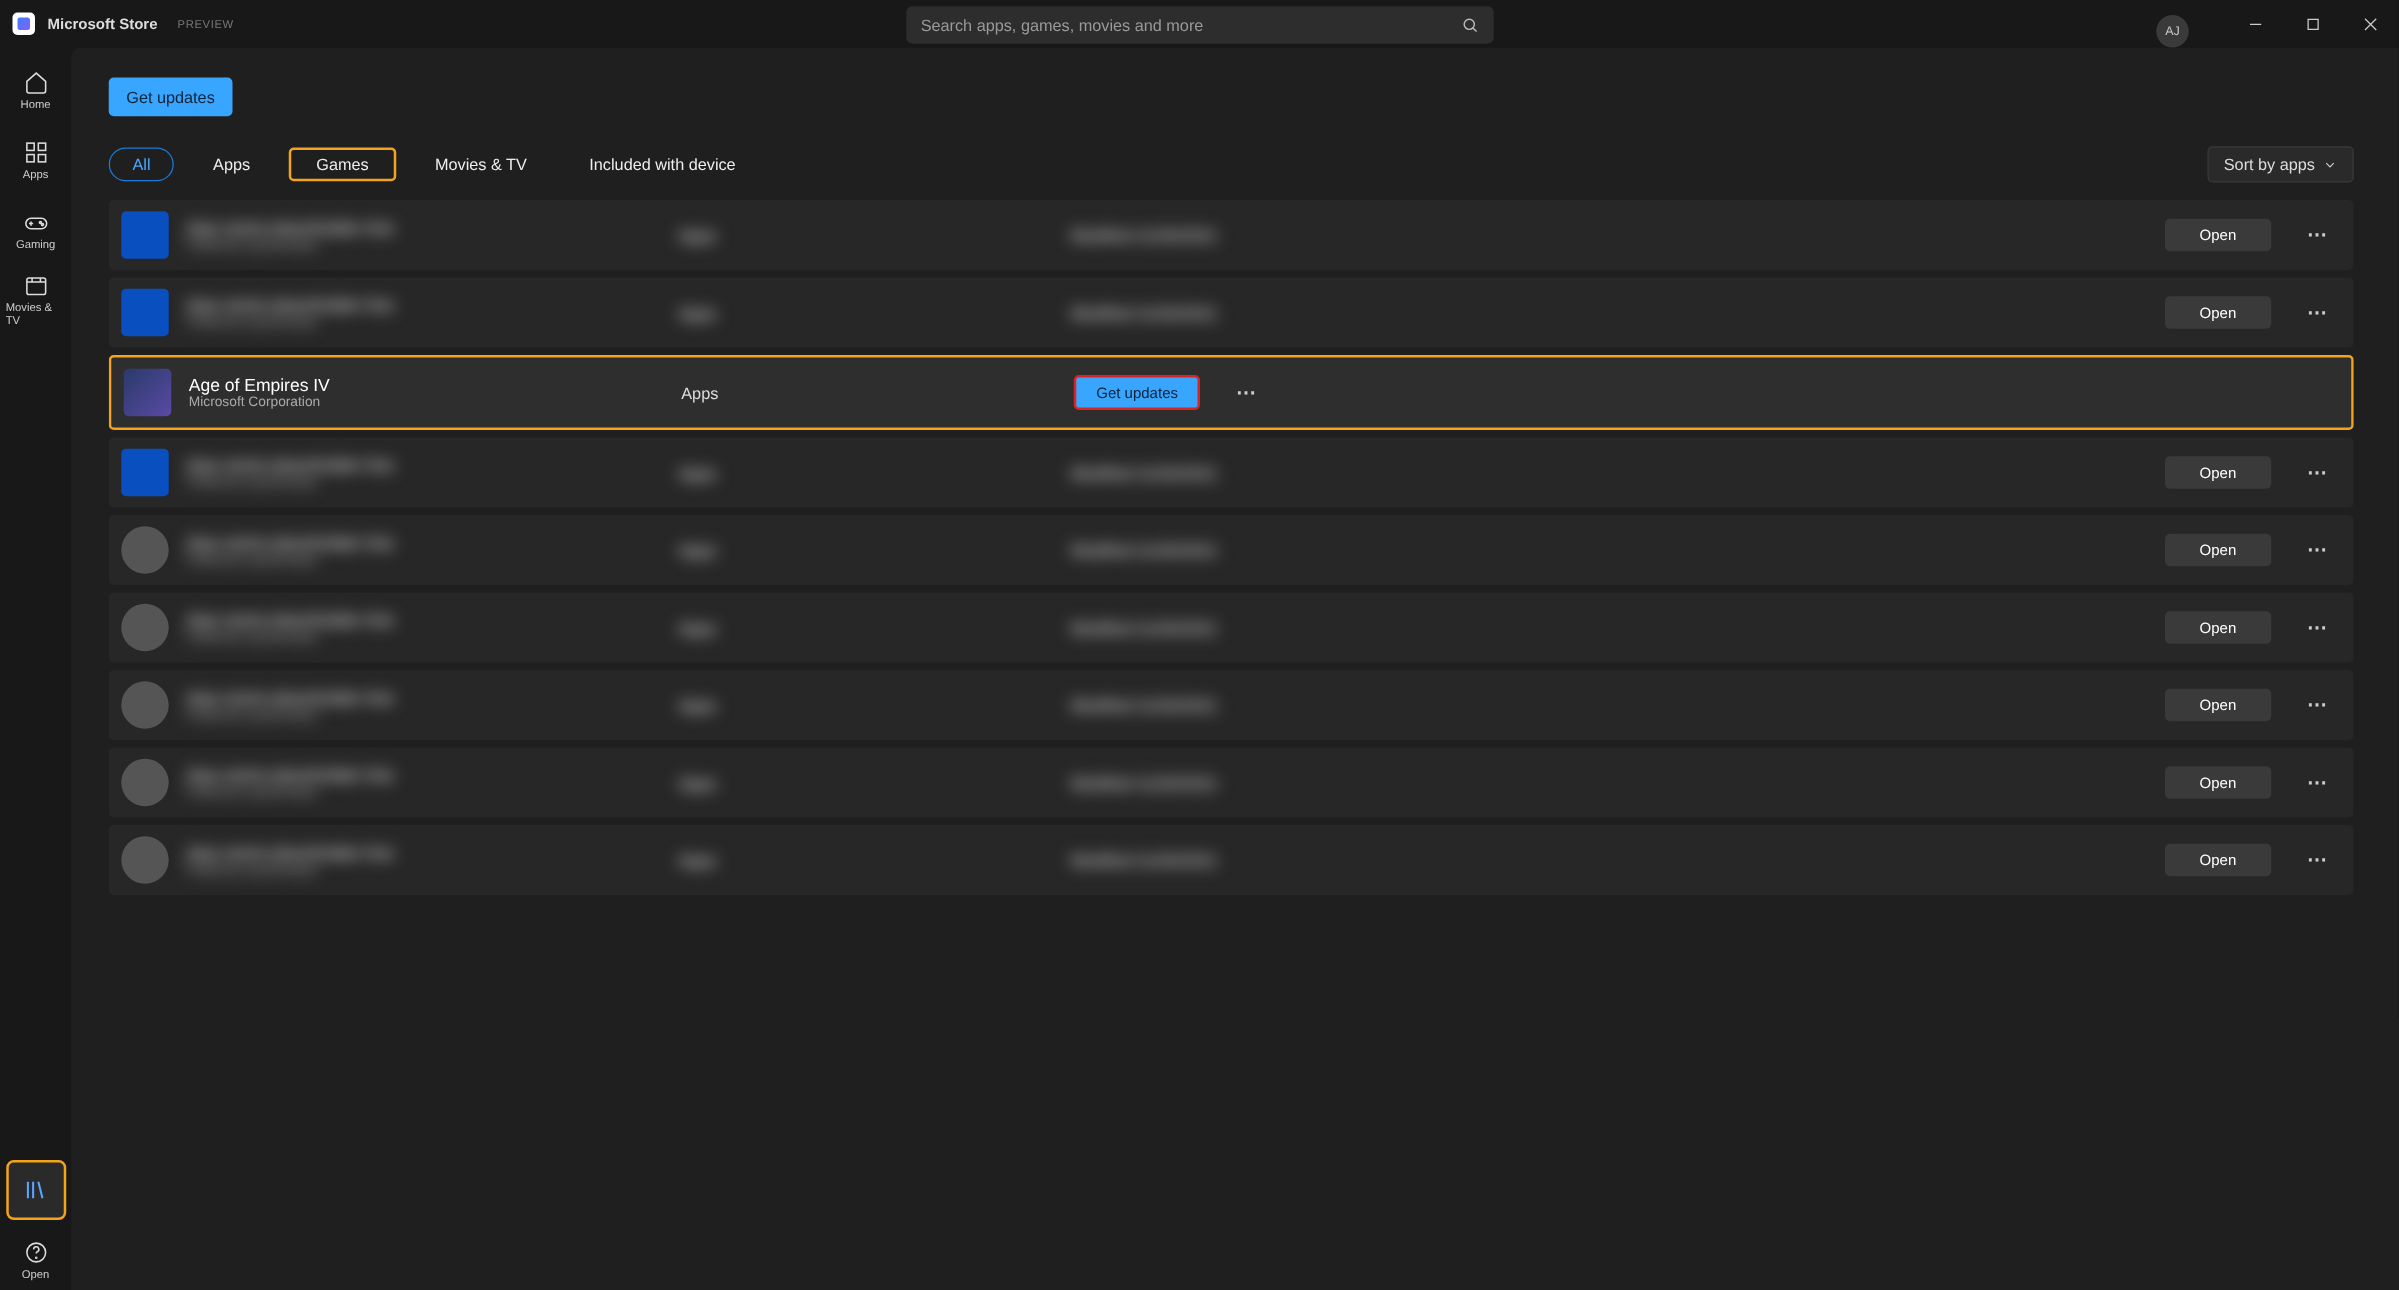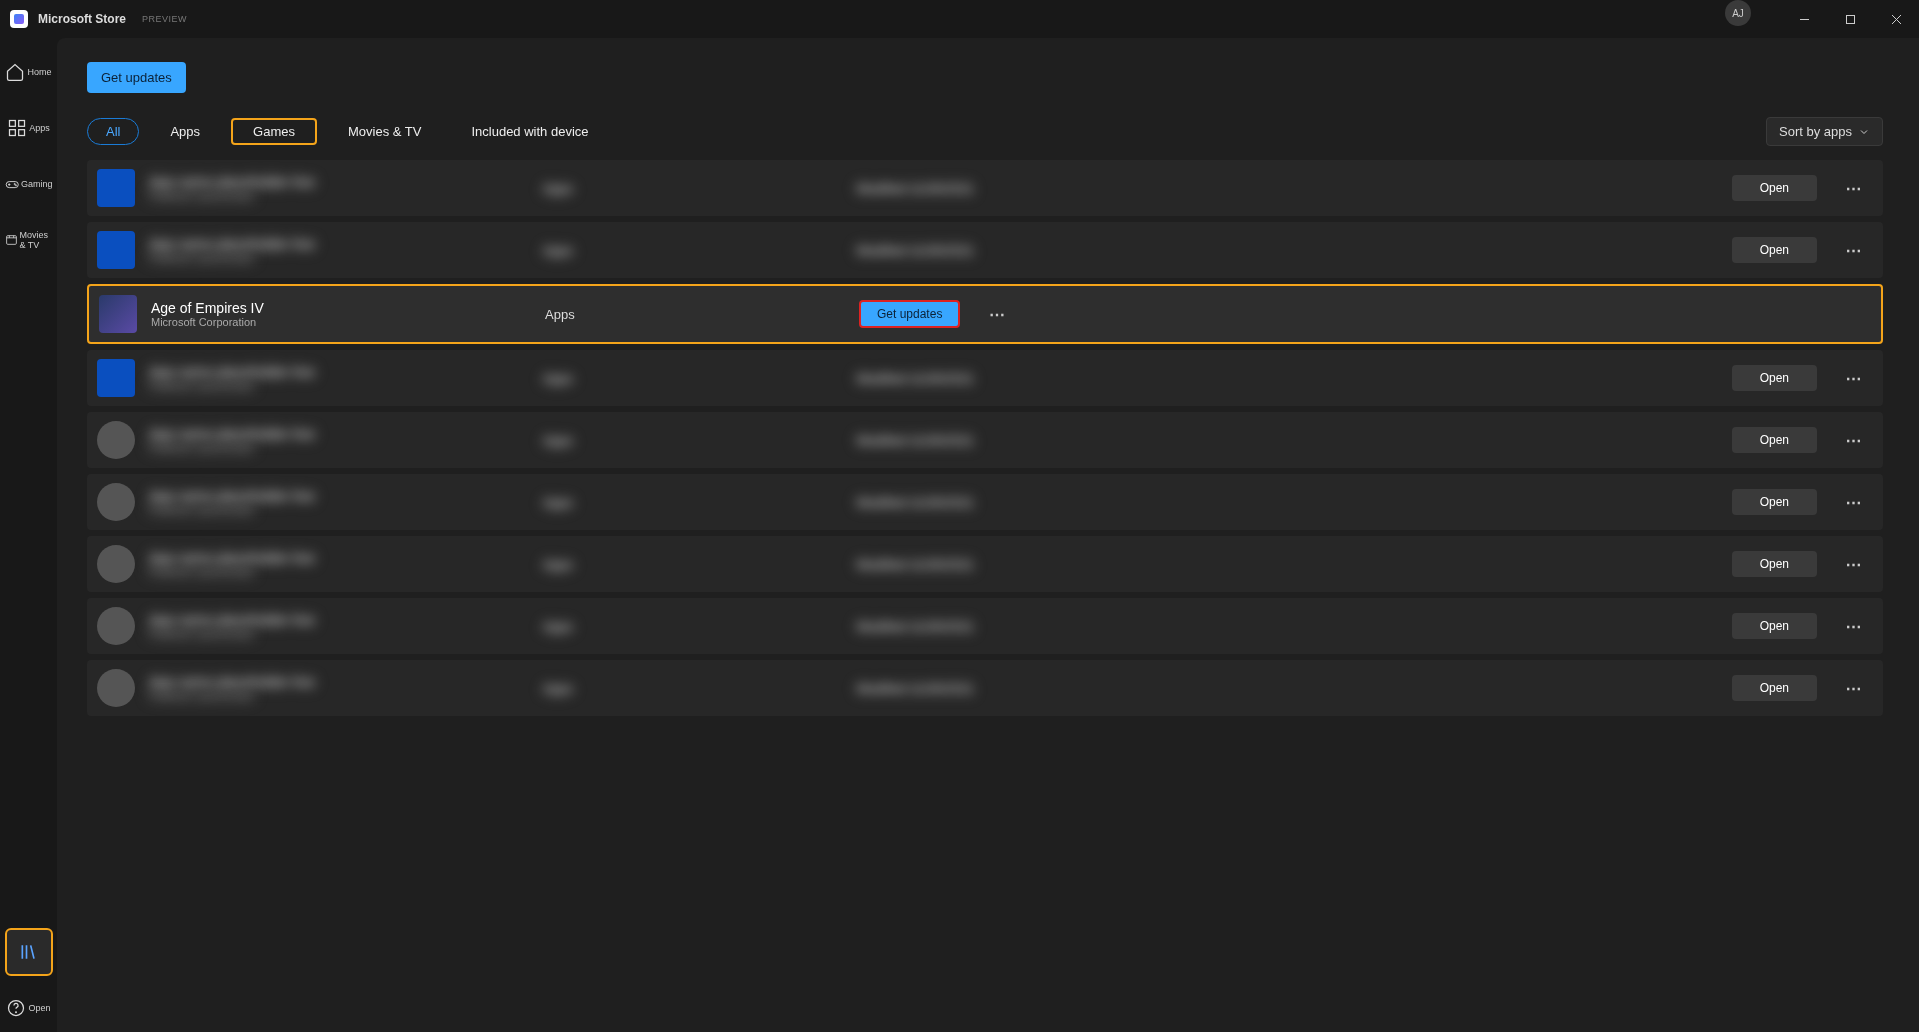--- a/index.html
+++ b/index.html
@@ -9,28 +9,28 @@
   .titlebar { display:flex; align-items:center; height:38px; padding:0 0 0 10px; background:#181818; position:relative; }
   .titlebar .app-icon { width:18px; height:18px; background:#fff; border-radius:4px; display:flex; align-items:center; justify-content:center; margin-right:10px; }
   .titlebar .app-icon div{ width:10px;height:10px;background:linear-gradient(135deg,#3b82f6,#8b5cf6);border-radius:2px;}
   .titlebar .app-title { font-size:12px; color:#ddd; font-weight:600; }
   .titlebar .preview { font-size:9px; color:#777; margin-left:16px; letter-spacing:0.5px;}
   .searchbar { position:absolute; left:50%; transform:translateX(-50%); top:5px; width:470px; height:30px; background:#2d2d2d; border-radius:5px; display:flex; align-items:center; padding:0 12px; }
   .searchbar input { flex:1; background:transparent; border:none; outline:none; color:#ccc; font-size:13px; }
   .searchbar input::placeholder{color:#9a9a9a;}
   .searchcircle{width:14px;height:14px;position:relative;}
   .searchcircle svg{width:14px;height:14px;stroke:#bbb;}
-  .winctrls { margin-left:auto; display:flex; align-items:flex-start; gap:0; }
+  .winctrls { margin-left:auto; display:flex; align-items:flex-end; gap:0; }
   .avatar { width:26px;height:26px;border-radius:50%;background:#3a3a3a;color:#ccc;font-size:10px;display:flex;align-items:center;justify-content:center;margin-right:30px;}
   .wbtn{width:46px;height:38px;display:flex;align-items:center;justify-content:center;color:#ccc;}
   .wbtn svg{width:11px;height:11px;stroke:#ccc;}
   
   .body { flex:1; display:flex; min-height:0; }
   .sidebar { width:57px; background:#181818; display:flex; flex-direction:column; align-items:center; padding-top:10px; gap:8px;}
-  .navitem { width:48px; height:48px; display:flex; flex-direction:row; align-items:center; justify-content:center; color:#cfcfcf; font-size:9px; gap:2px; border-radius:6px;}
+  .navitem { width:48px; height:48px; display:flex; flex-direction:column; align-items:center; justify-content:center; color:#cfcfcf; font-size:9px; gap:2px; border-radius:6px;}
   .navitem svg{width:20px;height:20px;stroke:#dcdcdc;fill:none;stroke-width:1.5;}
   .navitem.active-highlight{border:2px solid #f4a41a; background:#2a2a2a;}
   .navitem.active-highlight svg{stroke:#5aa3ff;fill:#5aa3ff;}
   .sidebar .spacer{flex:1;}
   .content { flex:1; background:#1f1f1f; border-top-left-radius:8px; padding:24px 36px 20px 30px; overflow:hidden; display:flex; flex-direction:column;}
   .page-title{font-size:26px; font-weight:600; color:#fff; margin-bottom:18px;}
   .updates-row{display:flex; align-items:flex-start; justify-content:space-between; margin-bottom:24px;}
   .updates-row .lhs .sec-title{font-size:14px; font-weight:600; color:#fff; margin-bottom:4px;}
   .updates-row .lhs .sec-sub{font-size:12px; color:#bdbdbd;}
   .btn-primary{background:#38a6ff; color:#0b2238; font-size:13px; padding:8px 14px; border:none; border-radius:4px; font-weight:400; cursor:pointer;}
@@ -68,20 +68,29 @@
 <body>
 
 <div class="window">
 
   <div class="titlebar">
     <div class="app-icon">
         <div></div>
       </div>
     <span class="app-title">Microsoft Store</span>
     <span class="preview">PREVIEW</span>
+    <div class="searchbar">
+      <input type="text" placeholder="Search apps, games, movies and more" style="">
+      <span class="searchcircle">
+        <svg viewBox="0 0 24 24" fill="none" stroke-width="2">
+            <circle cx="11" cy="11" r="7"></circle>
+            <line x1="21" y1="21" x2="16" y2="16"></line>
+          </svg>
+      </span>
+    </div>
     <div class="winctrls">
       <div class="avatar">AJ</div>
       <div class="wbtn">
           <svg viewBox="0 0 11 11">
             <line x1="1" y1="5.5" x2="10" y2="5.5" stroke-width="1"></line>
           </svg>
         </div>
       <div class="wbtn">
           <svg viewBox="0 0 11 11">
             <rect x="1.5" y="1.5" width="8" height="8" fill="none" stroke-width="1"></rect>

